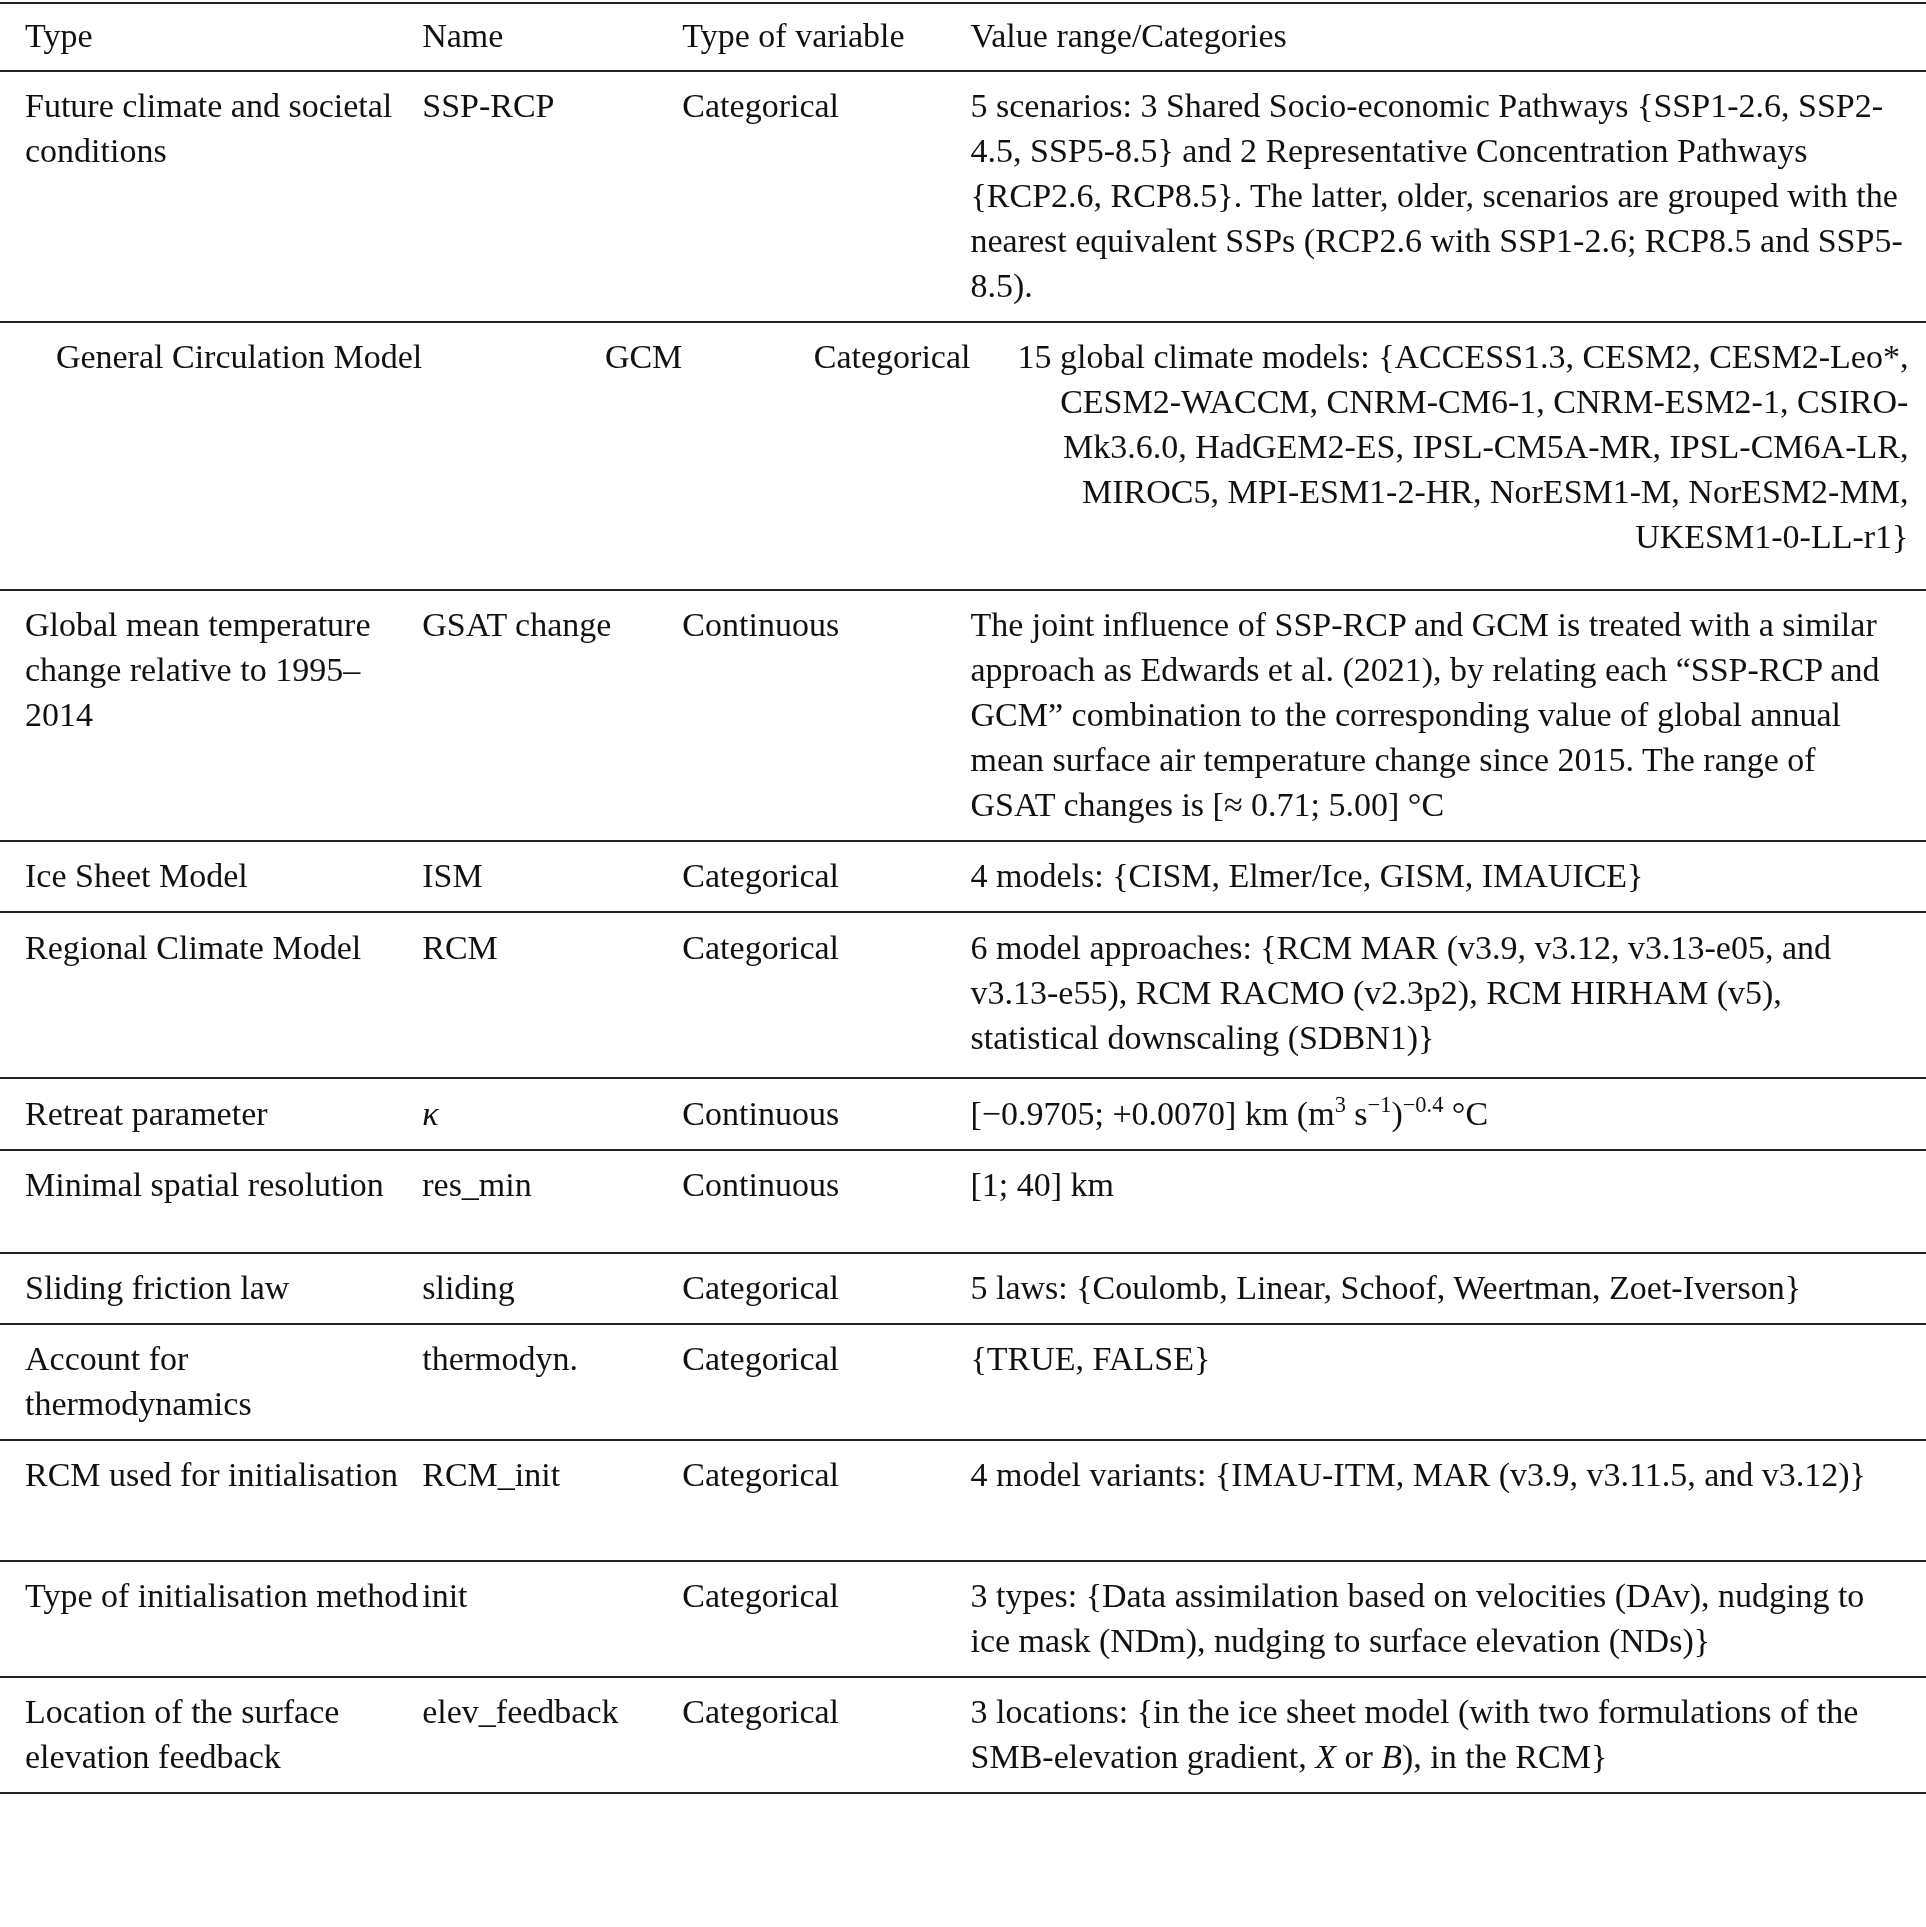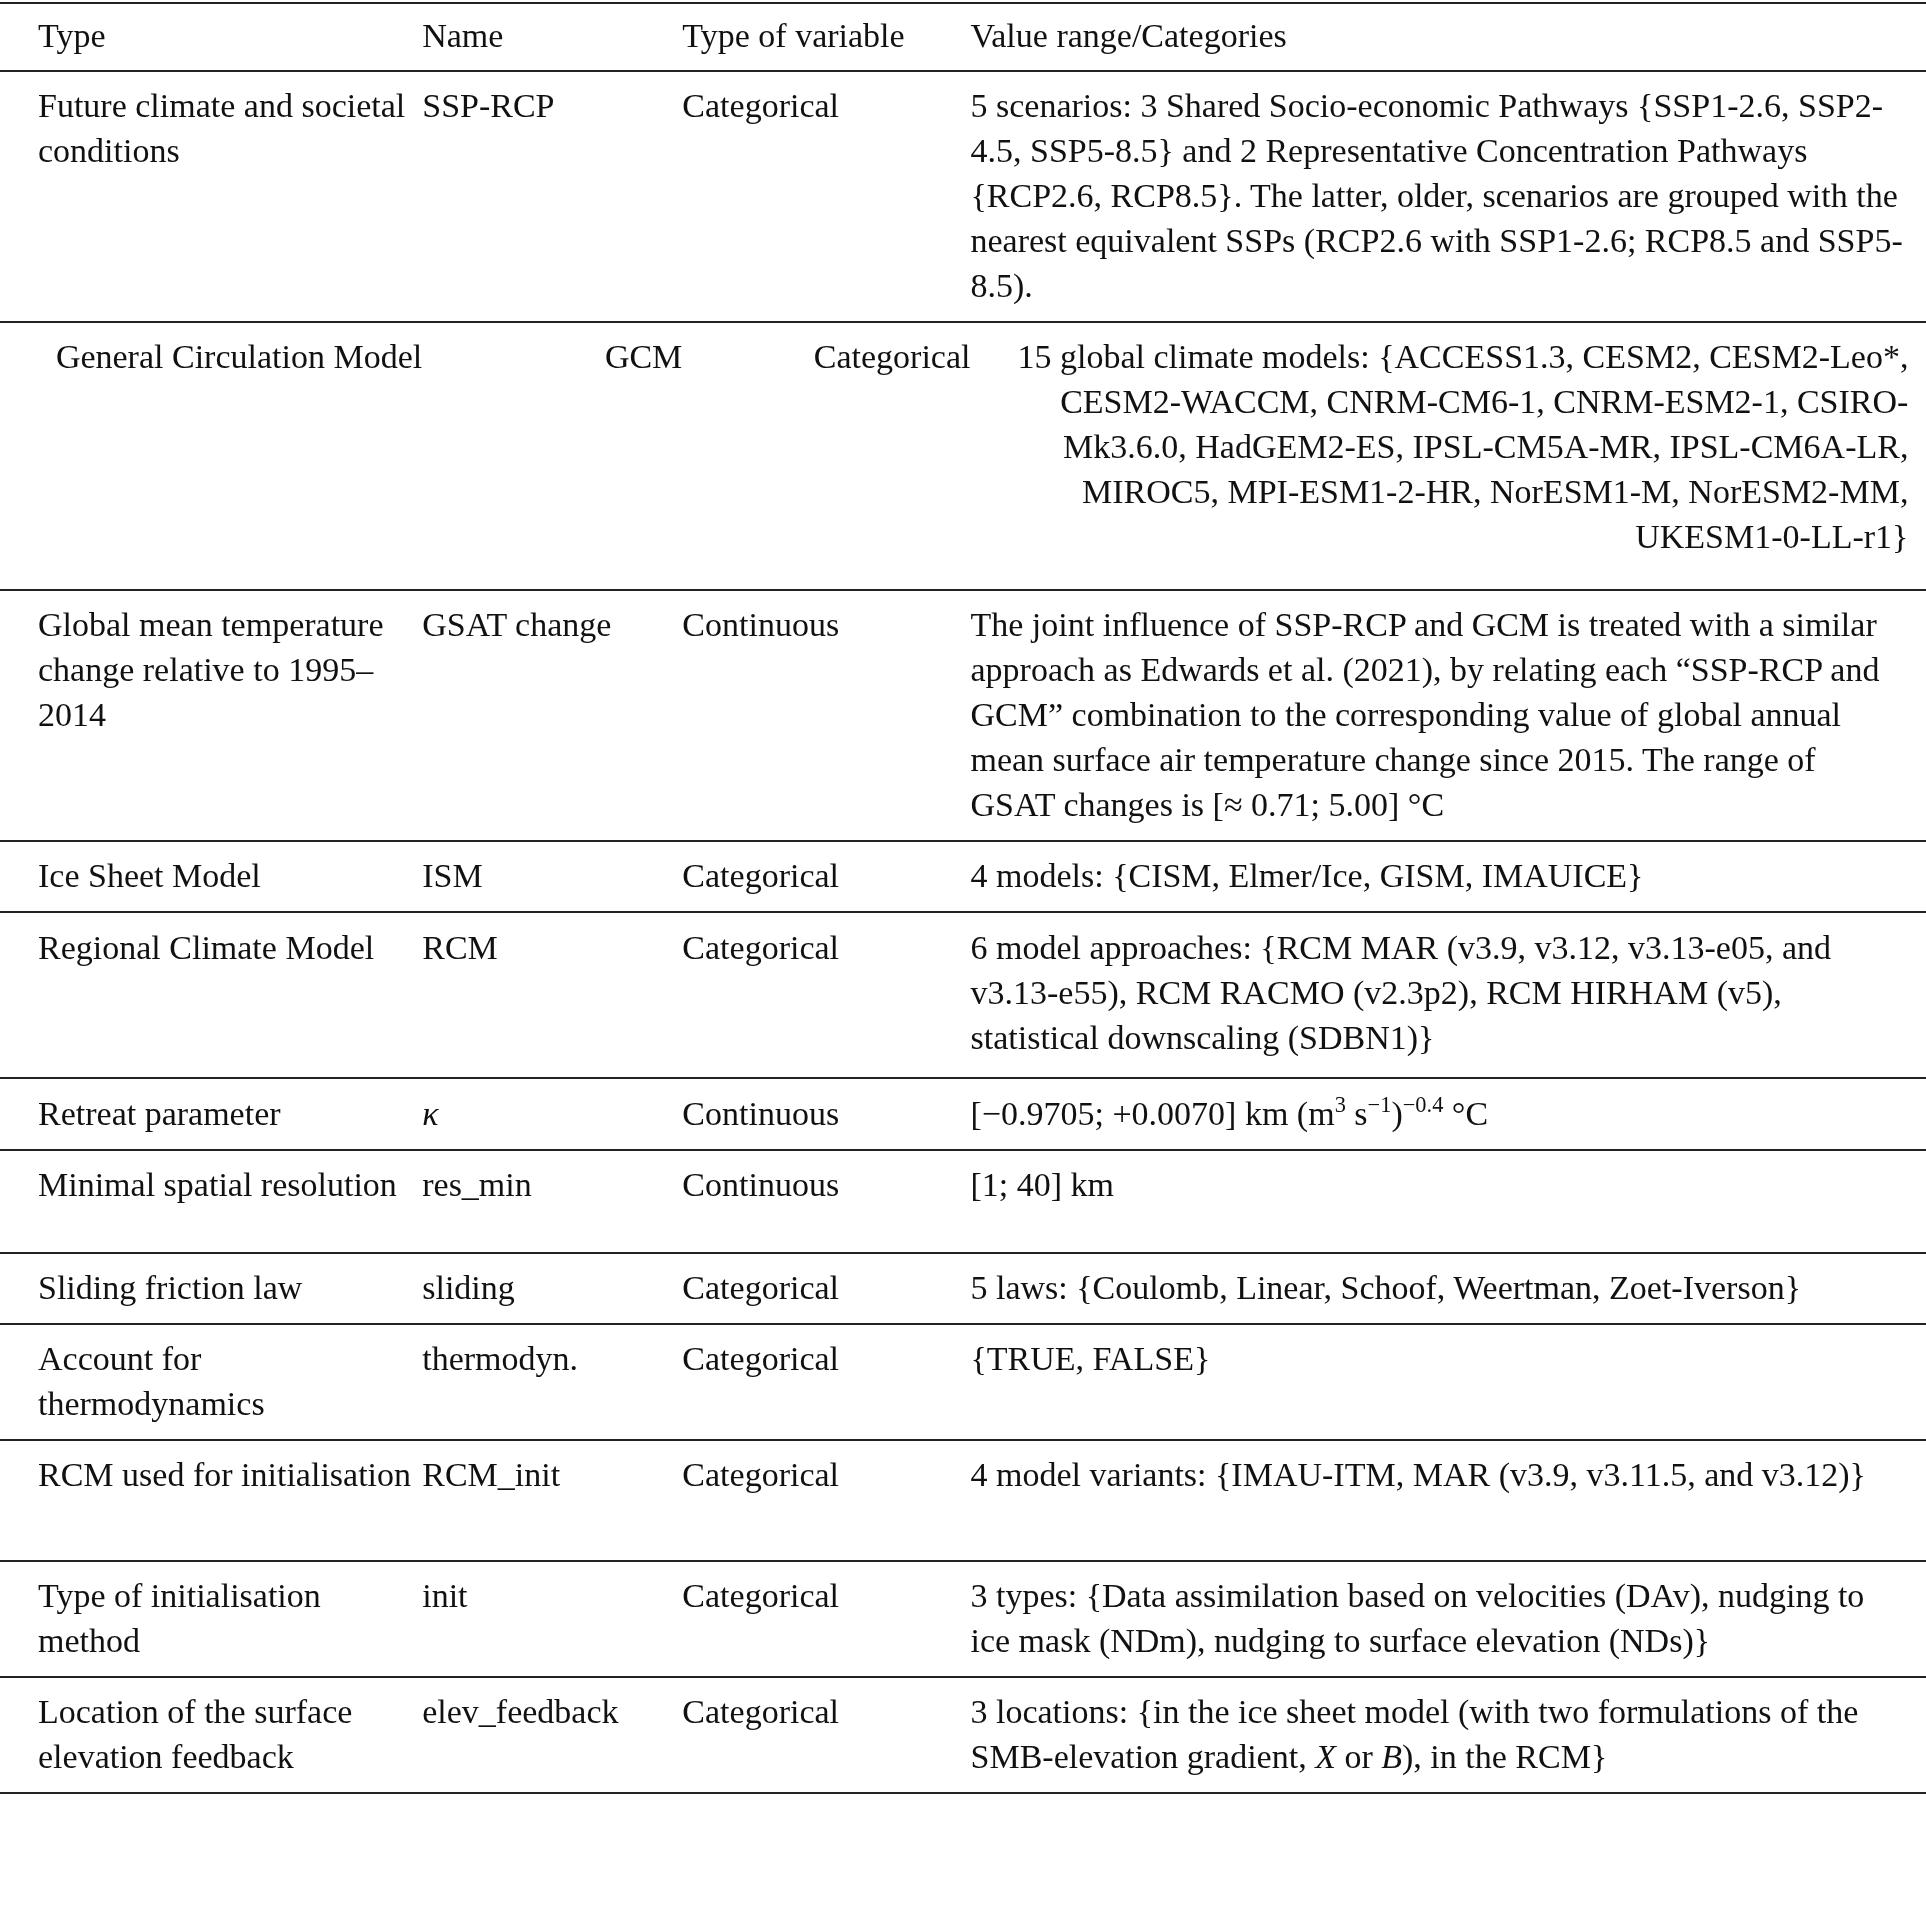--- a/index.html
+++ b/index.html
@@ -38,21 +38,21 @@
     thead tr { border-top: 2.3px solid #222222; }
     thead th {
       height: 68px;
       padding-top: 9.3px;
       box-sizing: border-box;
     }
     tbody td {
       padding-top: 11.2px;
       padding-bottom: 13px;
     }
-    th.col1, td.col1 { padding-left: 38px; }
+    th.col1, td.col1 { padding-left: 25px; }
     th.col4, td.col4 { padding-right: 18.6px; }
     .italic { font-style: italic; }
     sup { font-size: 22.4px; line-height: 0; vertical-align: 13px; }
     
     tr.r0 td { height: 227px; box-sizing: border-box; }
     tr.r1 td { height: 268px; box-sizing: border-box; text-align: right; }
     tr.r2 td { height: 188px; box-sizing: border-box; }
     tr.r3 td { height: 70px;  box-sizing: border-box; }
     tr.r4 td { height: 166px; box-sizing: border-box; }
     tr.r5 td { height: 71px;  box-sizing: border-box; }

